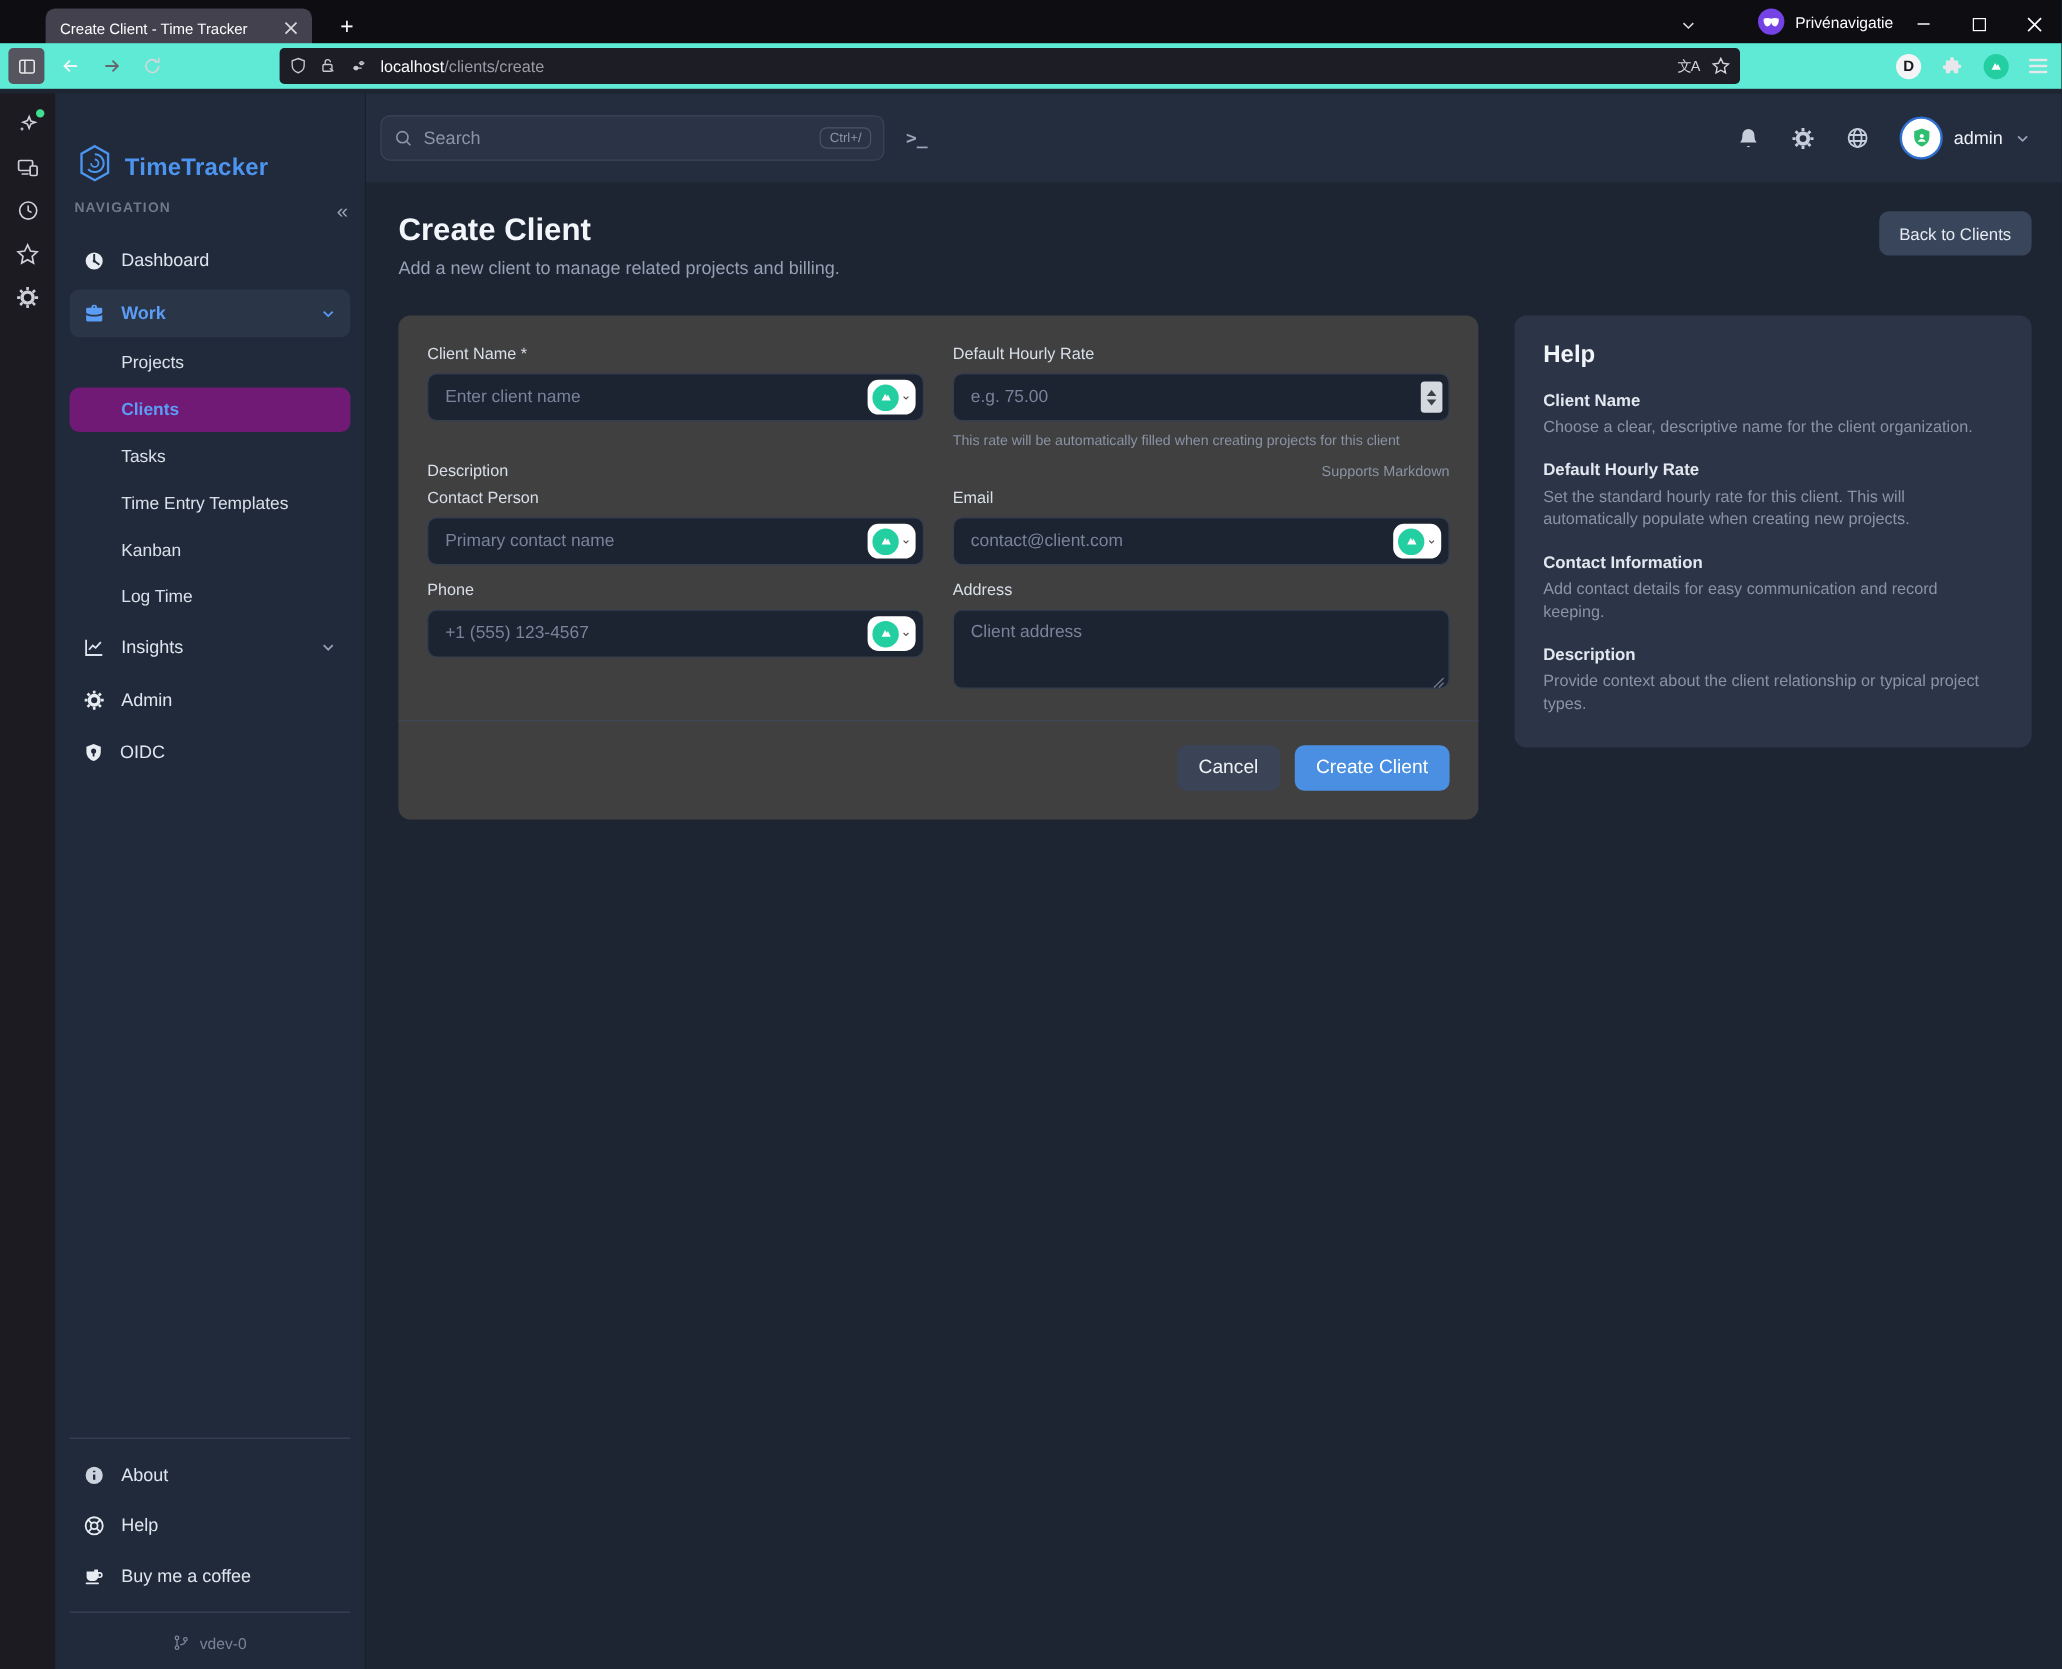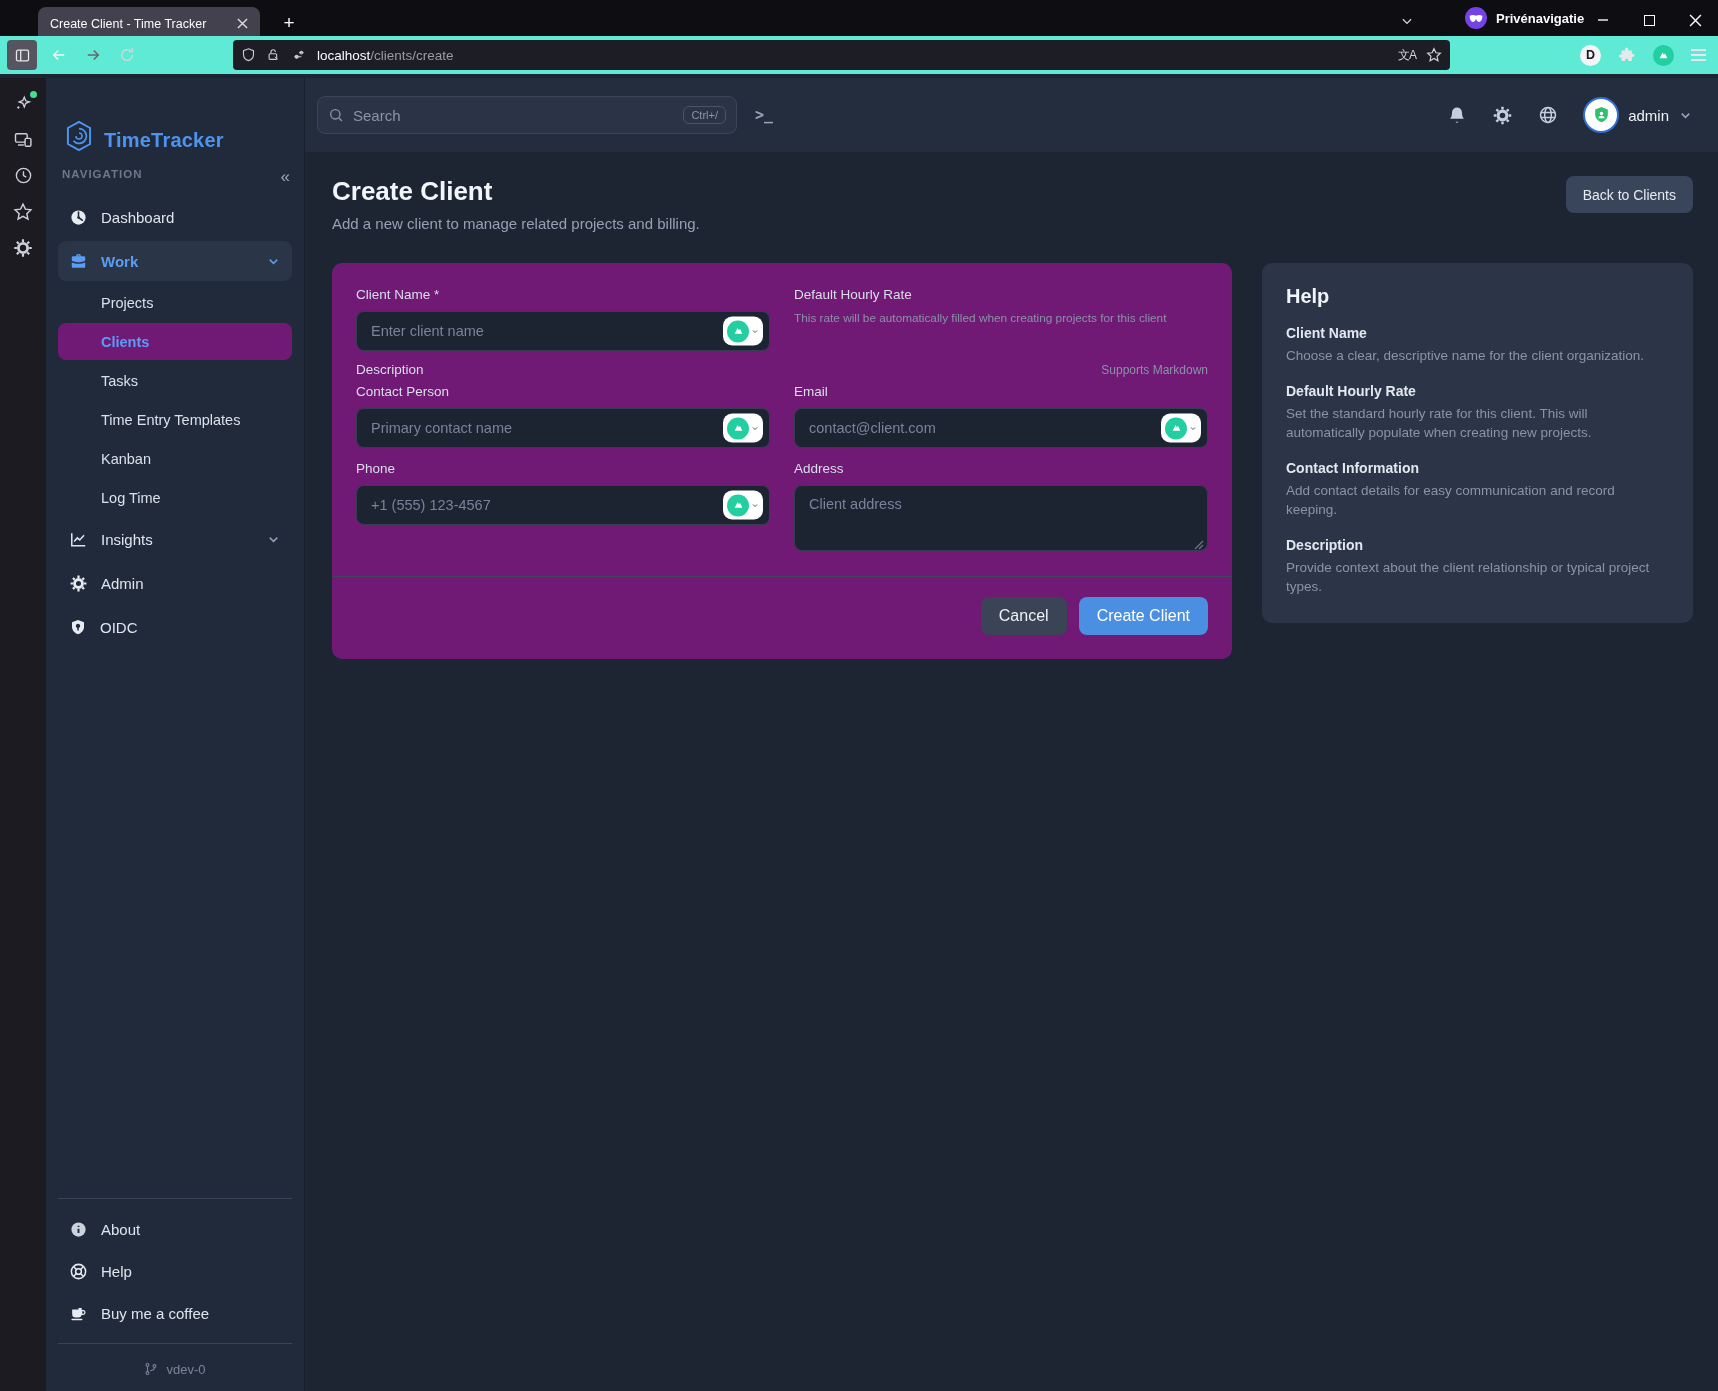--- a/index.html
+++ b/index.html
@@ -14,21 +14,21 @@
   .tabbar { position:absolute; top:0; left:0; right:0; height:40px; background:#0d0d12; }
   .tab {
     position:absolute; left:38px; top:7px; width:222px; height:33px;
     background:#42414d; border-radius:8px 8px 0 0; display:flex; align-items:center;
     padding:0 8px 0 12px; gap:8px; color:#fbfbfe; font-size:12.5px;
   }
   .tab-title { flex:1; white-space:nowrap; overflow:hidden; text-overflow:ellipsis; }
   .tab-close { width:20px; height:20px; border-radius:4px; display:flex; align-items:center; justify-content:center; color:#d8d8de; }
   .newtab { position:absolute; left:274px; top:9px; width:30px; height:28px; display:flex; align-items:center; justify-content:center; color:#fbfbfe; font-size:19px; border-radius:4px; }
   .tabs-chevron { position:absolute; left:1393px; top:9px; width:28px; height:24px; display:flex; align-items:center; justify-content:center; color:#d8d8de; }
-  .private-badge { position:absolute; left:1465px; top:0; height:36px; display:flex; align-items:center; gap:9px; color:#fbfbfe; font-size:13px;font-weight:bold; }
+  .private-badge { position:absolute; left:1465px; top:0; height:36px; display:flex; align-items:center; gap:9px; color:#fbfbfe; font-size:13px; }
   .mask-icon { width:22px; height:22px; border-radius:50%; background:#7542e5; display:flex; align-items:center; justify-content:center; }
   .win-controls { position:absolute; right:0; top:0; height:40px; display:flex; }
   .win-btn { width:46px; height:40px; display:flex; align-items:center; justify-content:center; color:#fbfbfe; }
   .max-glyph { width:11px; height:11px; border:1.6px solid #fbfbfe; }
 
   .navbar { position:absolute; top:36px; left:0; right:0; height:38px; background:#5eead4; }
   .nav-btn { position:absolute; top:4px; width:30px; height:30px; border-radius:4px; display:flex; align-items:center; justify-content:center; color:#e8e8ec; }
   .sidebar-toggle { left:7px; background:#55545f; }
   .urlbar {
     position:absolute; left:233px; top:4px; width:1217px; height:30px; background:#1d1d26;
@@ -81,21 +81,21 @@
   .user-name { color:#eef2f8; font-size:15px; }
 
   .content { flex:1; padding:24px 25px 0 27px; }
   .page-head { display:flex; align-items:flex-start; }
   .page-title { font-size:26px; font-weight:bold; color:#f2f5fa; }
   .page-sub { font-size:15px; color:#96a0b3; margin-top:8px; }
   .back-btn { margin-left:auto; height:37px; padding:0 17px; background:#39455a; border-radius:8px; color:#e5eaf2; font-size:14px; display:flex; align-items:center; }
 
   .cols { display:flex; gap:30px; margin-top:31px; align-items:flex-start; }
 
-  .form-card { width:900px; background:#701a75; border-radius:10px; padding:24px; }
+  .form-card { width:900px; background:#404040; border-radius:10px; padding:24px; }
   .grid2 { display:grid; grid-template-columns:1fr 1fr; column-gap:24px; }
   .fld-label { font-size:13.5px; color:#d9dfe9; margin-bottom:9px; display:block; }
   .inp-wrap { position:relative; }
   .inp, .ta {
     width:100%; background:#1c2432; border:1px solid #333d4f; border-radius:8px;
     color:#e7ebf2; font-size:14.5px; font-family:inherit; outline:none; padding:0 48px 0 14px;
   }
   .inp { height:40px; }
   .ta { height:66px; padding-top:10px; resize:none; }
   .inp::placeholder, .ta::placeholder { color:#79839a; }
@@ -500,20 +500,27 @@
                       </svg>
                     </span>
                   <svg width="8" height="8" viewBox="0 0 24 24" fill="none" stroke="#555" stroke-width="3">
                       <polyline points="6 9 12 15 18 9"></polyline>
                     </svg>
                 </span>
               </div>
             </div>
             <div>
               <label class="fld-label">Default Hourly Rate</label>
+              <div class="inp-wrap">
+                <input class="inp" placeholder="e.g. 75.00" style="">
+                <span class="spinner">
+                    <span class="spin-up"></span>
+                    <span class="spin-down"></span>
+                  </span>
+              </div>
               <div class="helper">This rate will be automatically filled when creating projects for this client</div>
             </div>
           </div>
 
           <div class="desc-row">
             <label class="fld-label" style="margin-bottom:0;">Description</label>
             <span class="md-note">Supports Markdown</span>
           </div>
 
           <div class="grid2">

